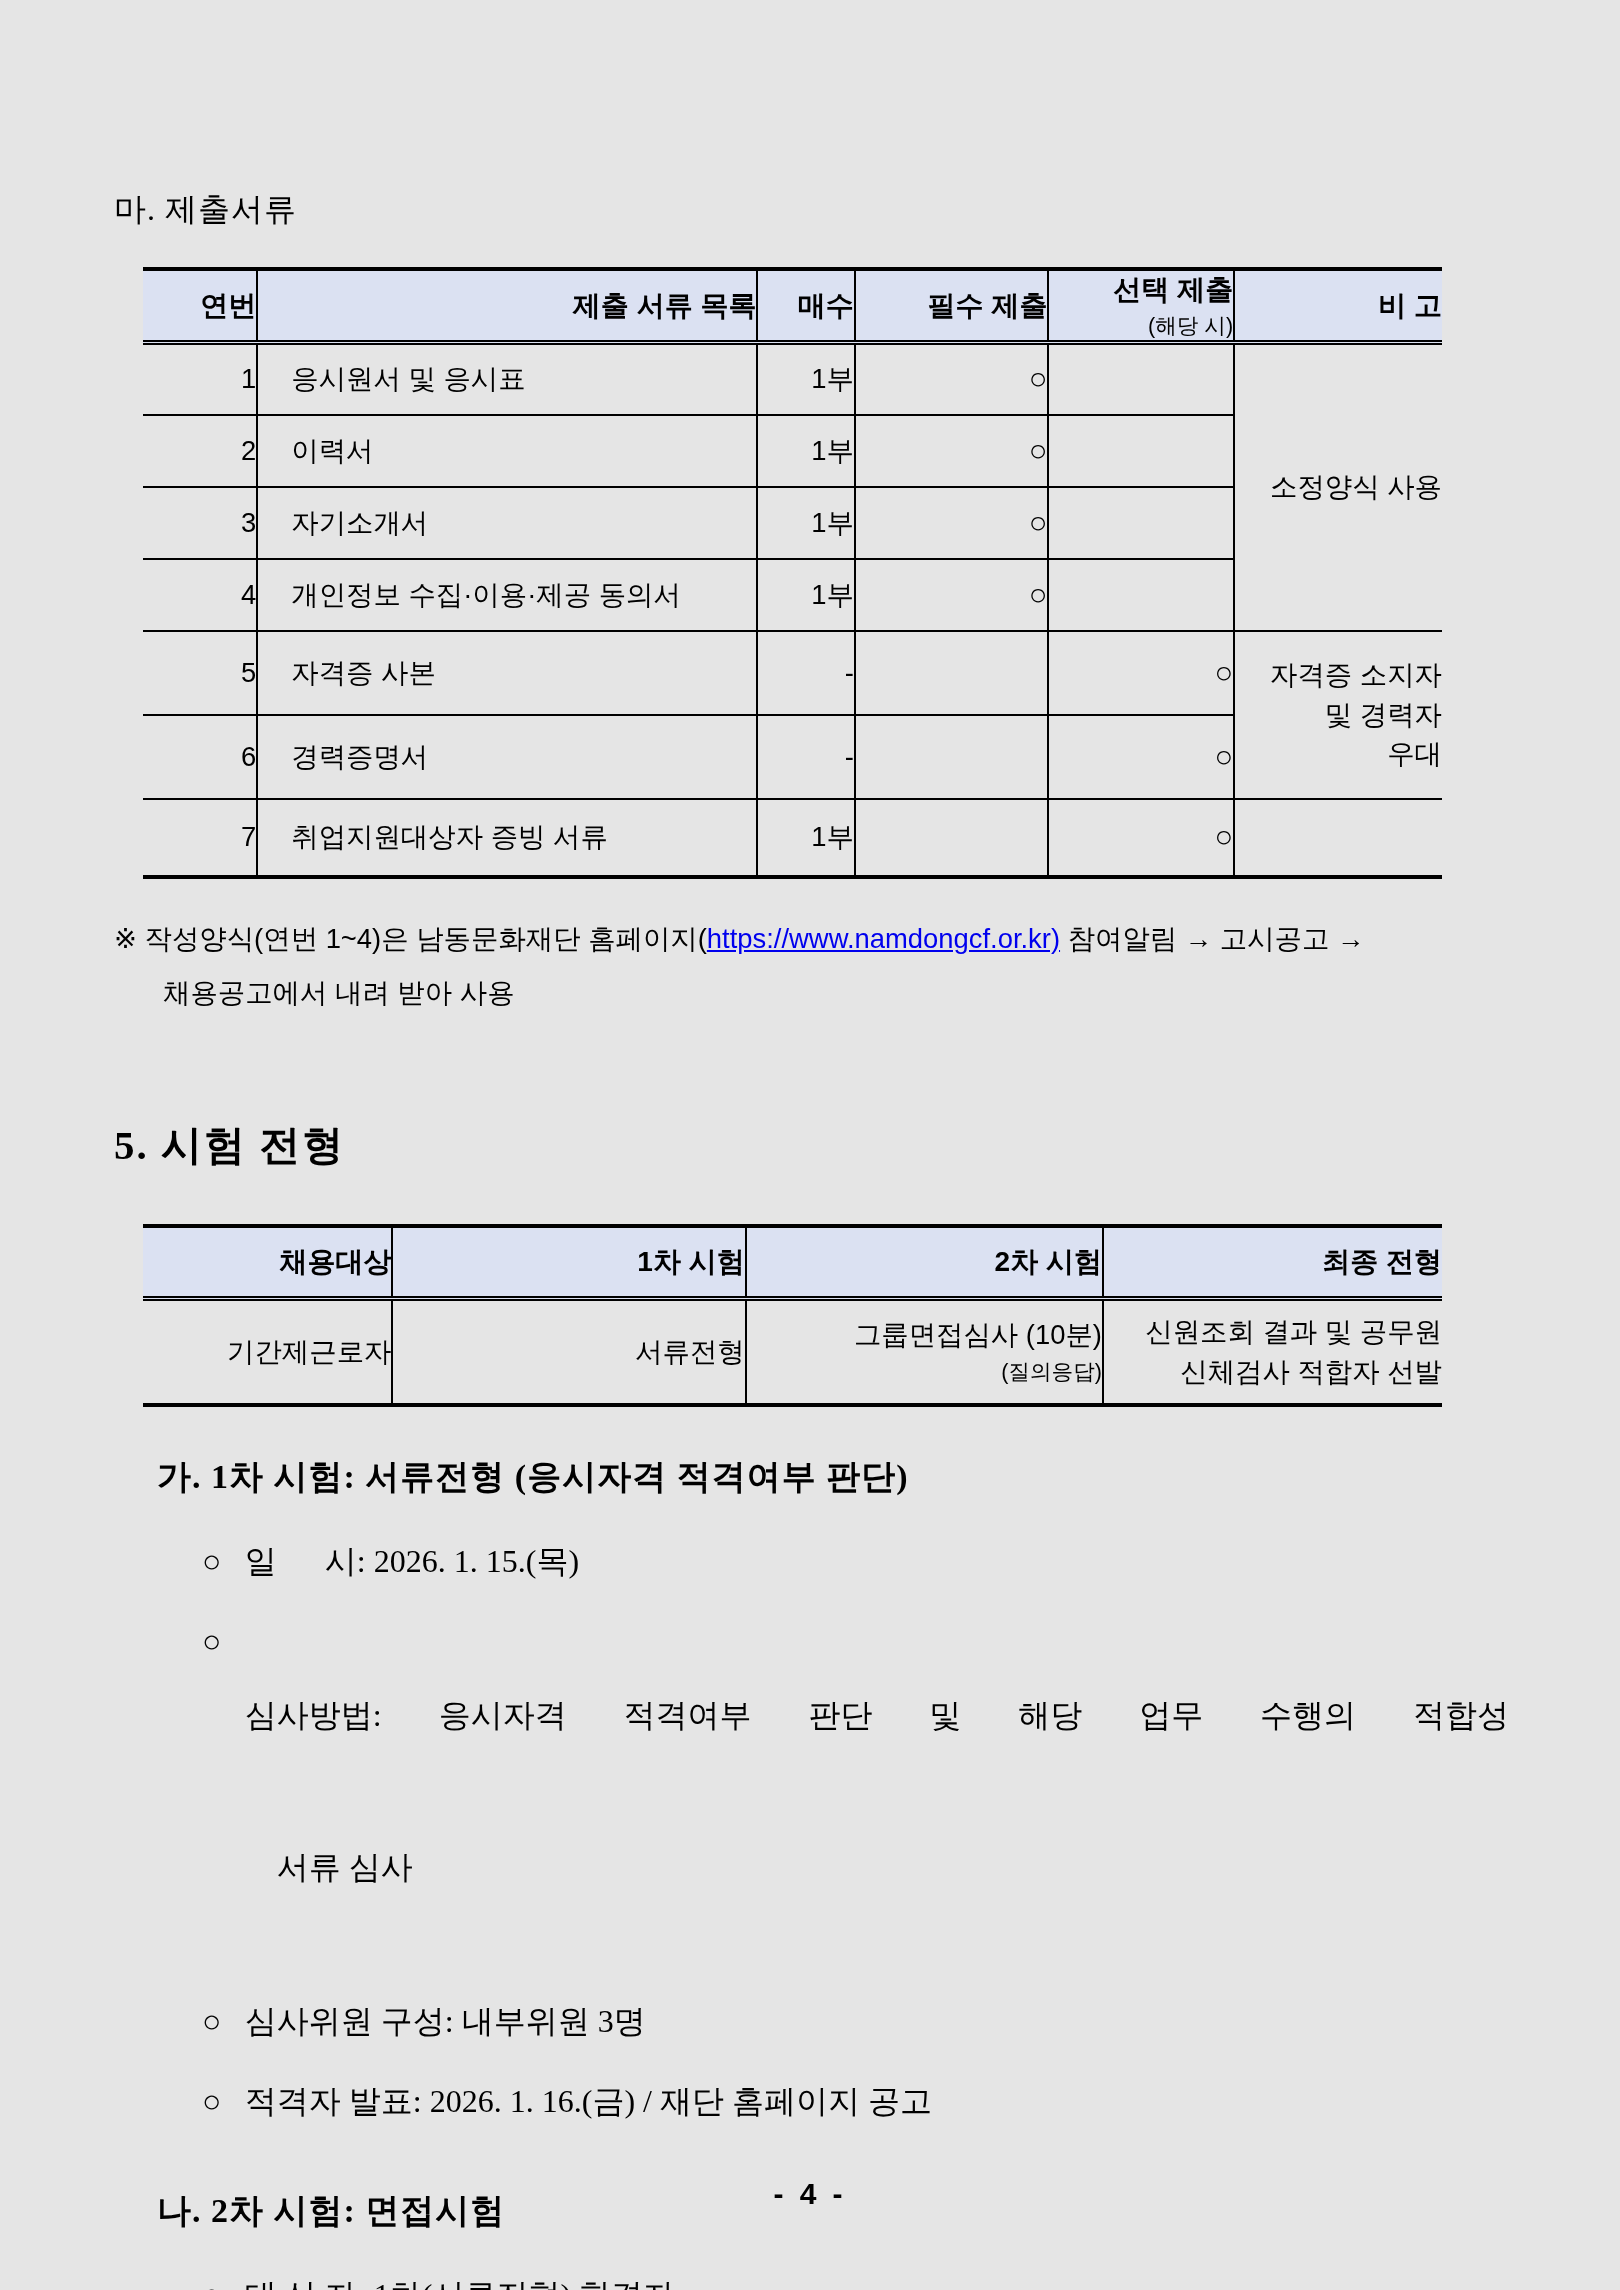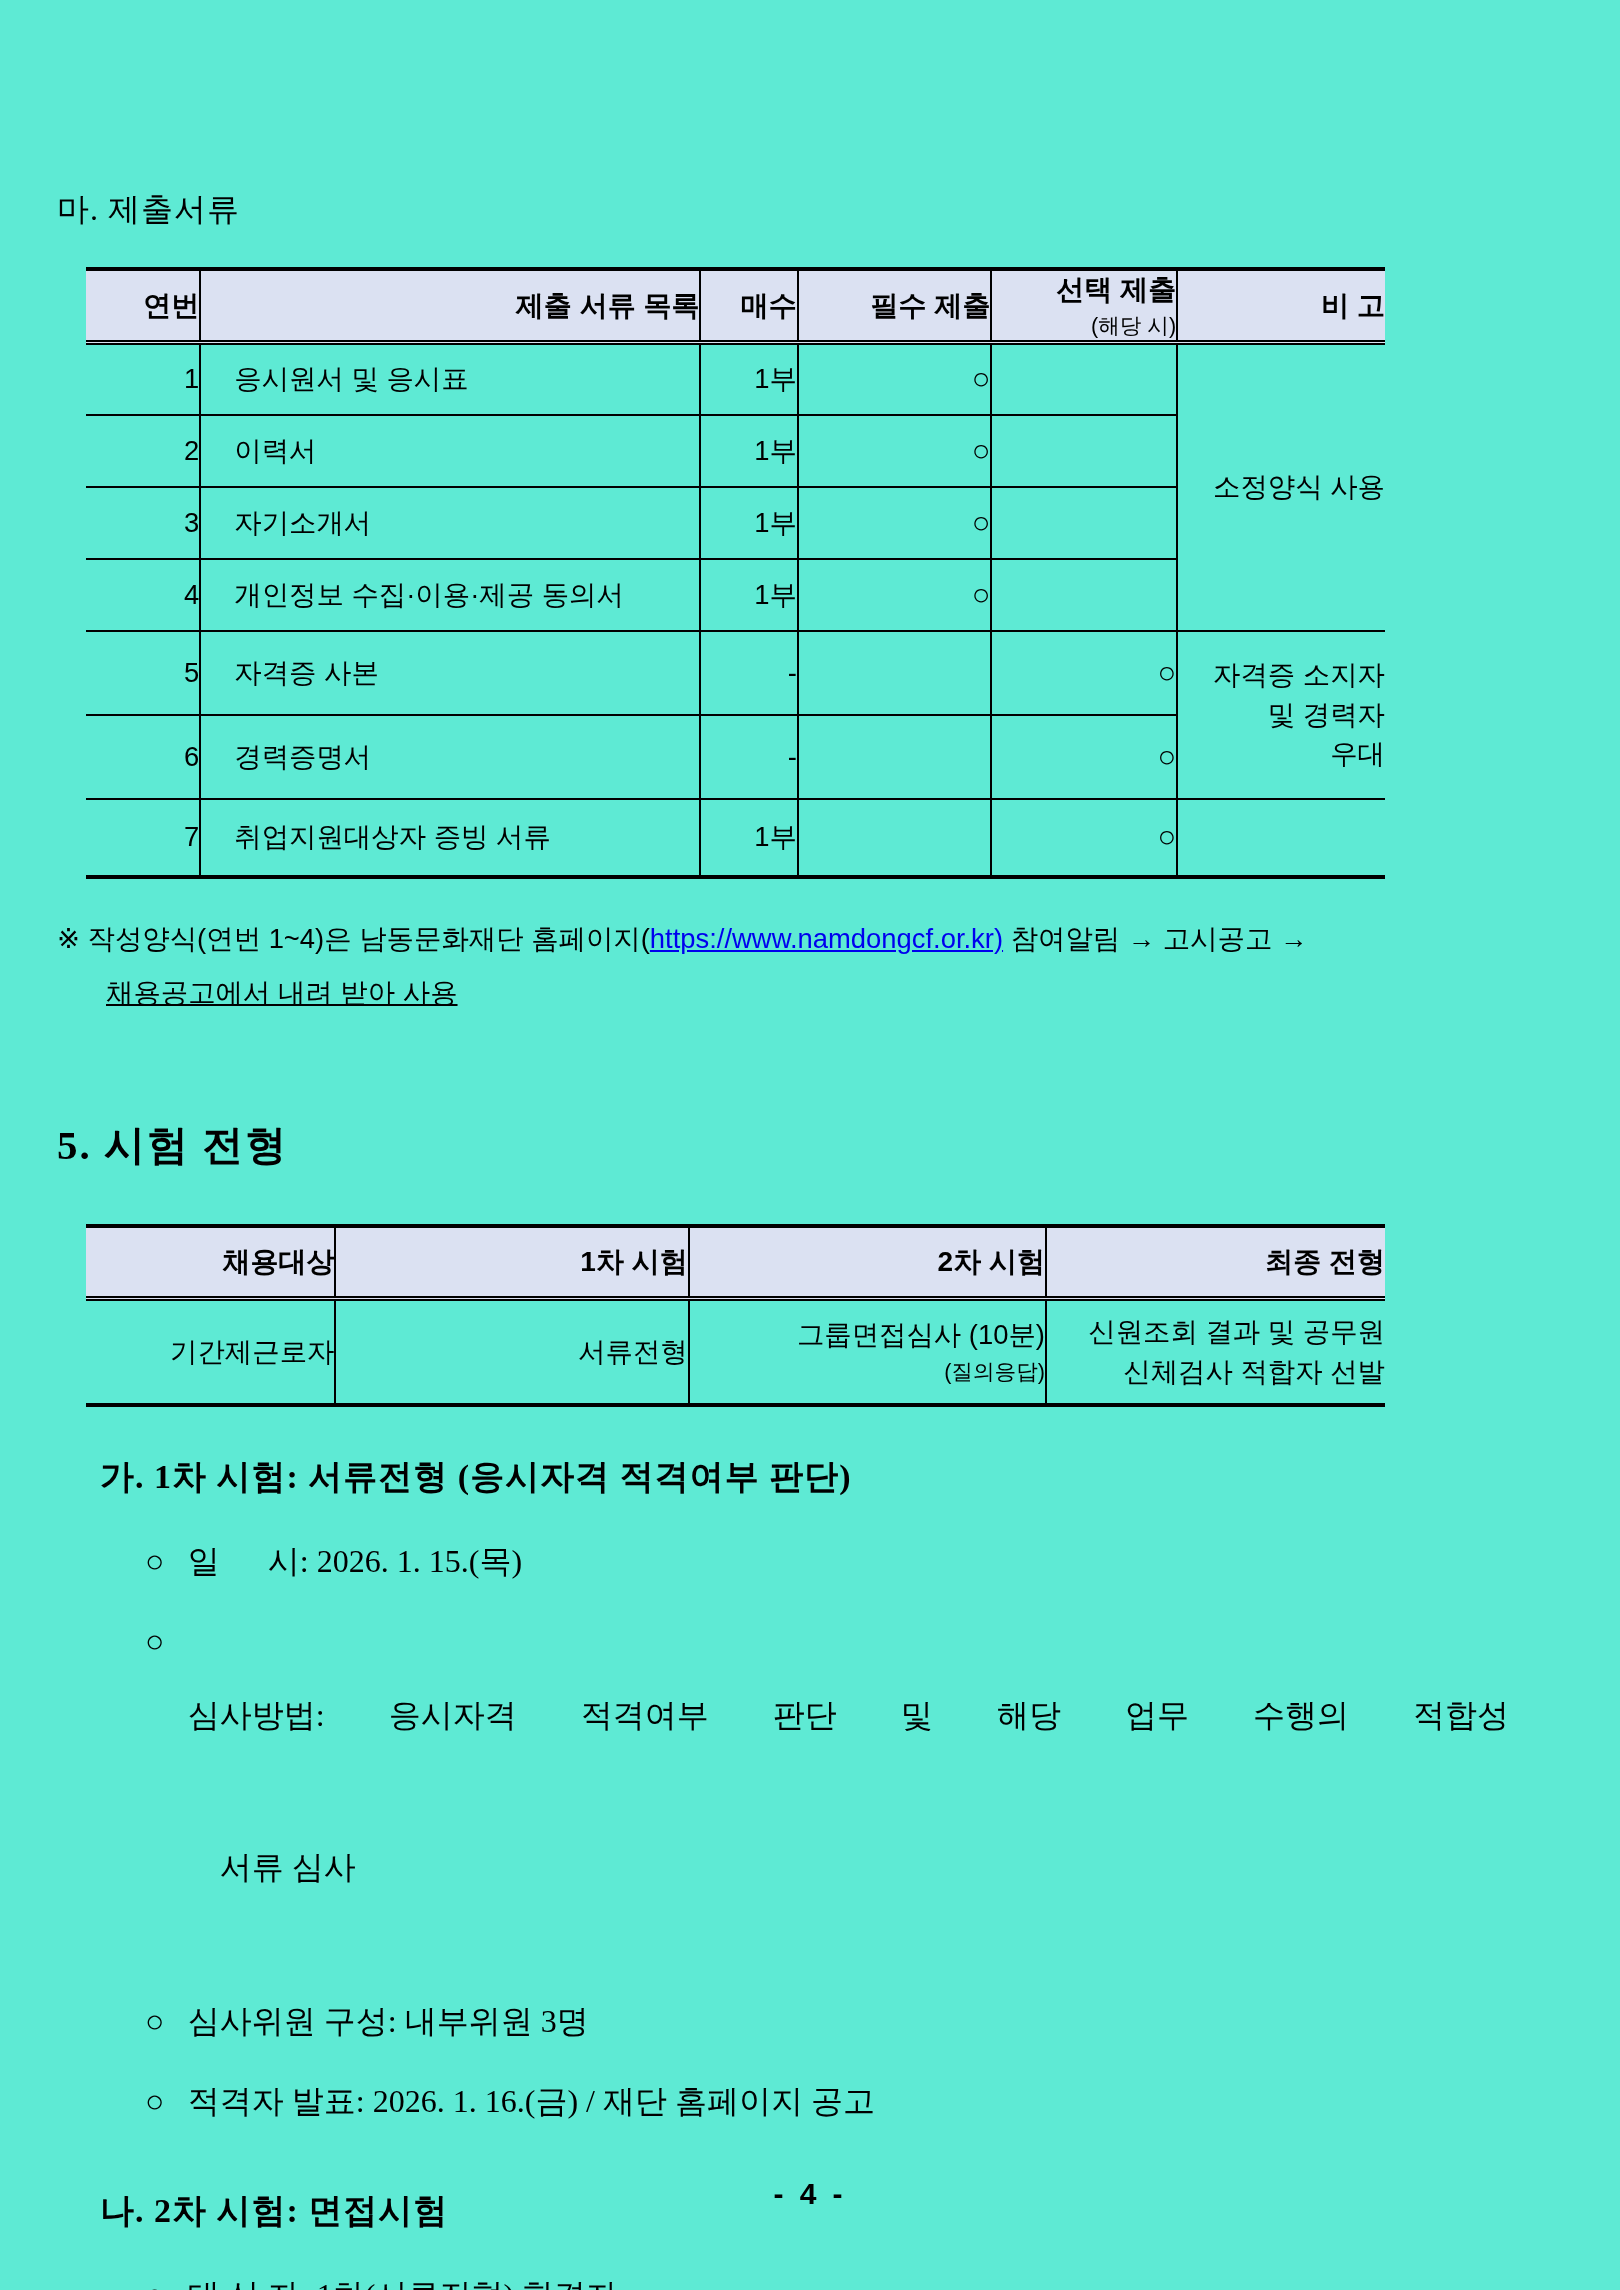--- a/index.html
+++ b/index.html
@@ -1,23 +1,23 @@
 <!DOCTYPE html>
 <html><head>
 <meta charset="utf-8">
 <style>
   * { margin:0; padding:0; box-sizing:border-box; }
   html,body { background:#ffffff; }
   .page {
     position:relative;
     width:1620px; height:2291px;
-    background:#5eead4;
+    background:#e5e5e5;
     color:#000;
     font-family:"Liberation Serif","DejaVu Serif",serif;
-    padding:188px 111px 0 57px;
+    padding:188px 111px 0 114px;
     overflow:hidden;
   }
   
   .h-ma { font-size:32px; font-weight:400; letter-spacing:1px; }
   .h-5  { font-size:41px; font-weight:700; letter-spacing:2px; margin-top:98px; }
   .h-sub{ font-size:34px; font-weight:700; margin-left:43px; letter-spacing:1px; }
   
   table {
     border-collapse:collapse;
     table-layout:fixed;
@@ -51,21 +51,21 @@
   .th-sub { font-size:21.6px; font-weight:400; margin-top:2px; }
   .pre-line { white-space:pre-line; line-height:1.45; }
   .t2 tbody td { height:106px; }
   .t2 .cell-sub { font-size:21.6px; margin-top:3.9px; }
   
   .note {
     margin-top:33px;
     font-family:"Liberation Sans","DejaVu Sans",sans-serif;
     font-size:27.4px; line-height:54px;
   }
-  .note .l2 { padding-left:49px;text-decoration:underline; }
+  .note .l2 { padding-left:49px; }
   .note a { }
   
   .bullets { margin-top:7.8px; }
   .bullet {
     display:flex; gap:23.5px;
     margin-left:88px; margin-top:43px;
     font-size:32px; line-height:37px;
   }
   .bullet .circ { font-size:32px; }
   .bullet .btext { flex:1; white-space:pre-wrap; }

